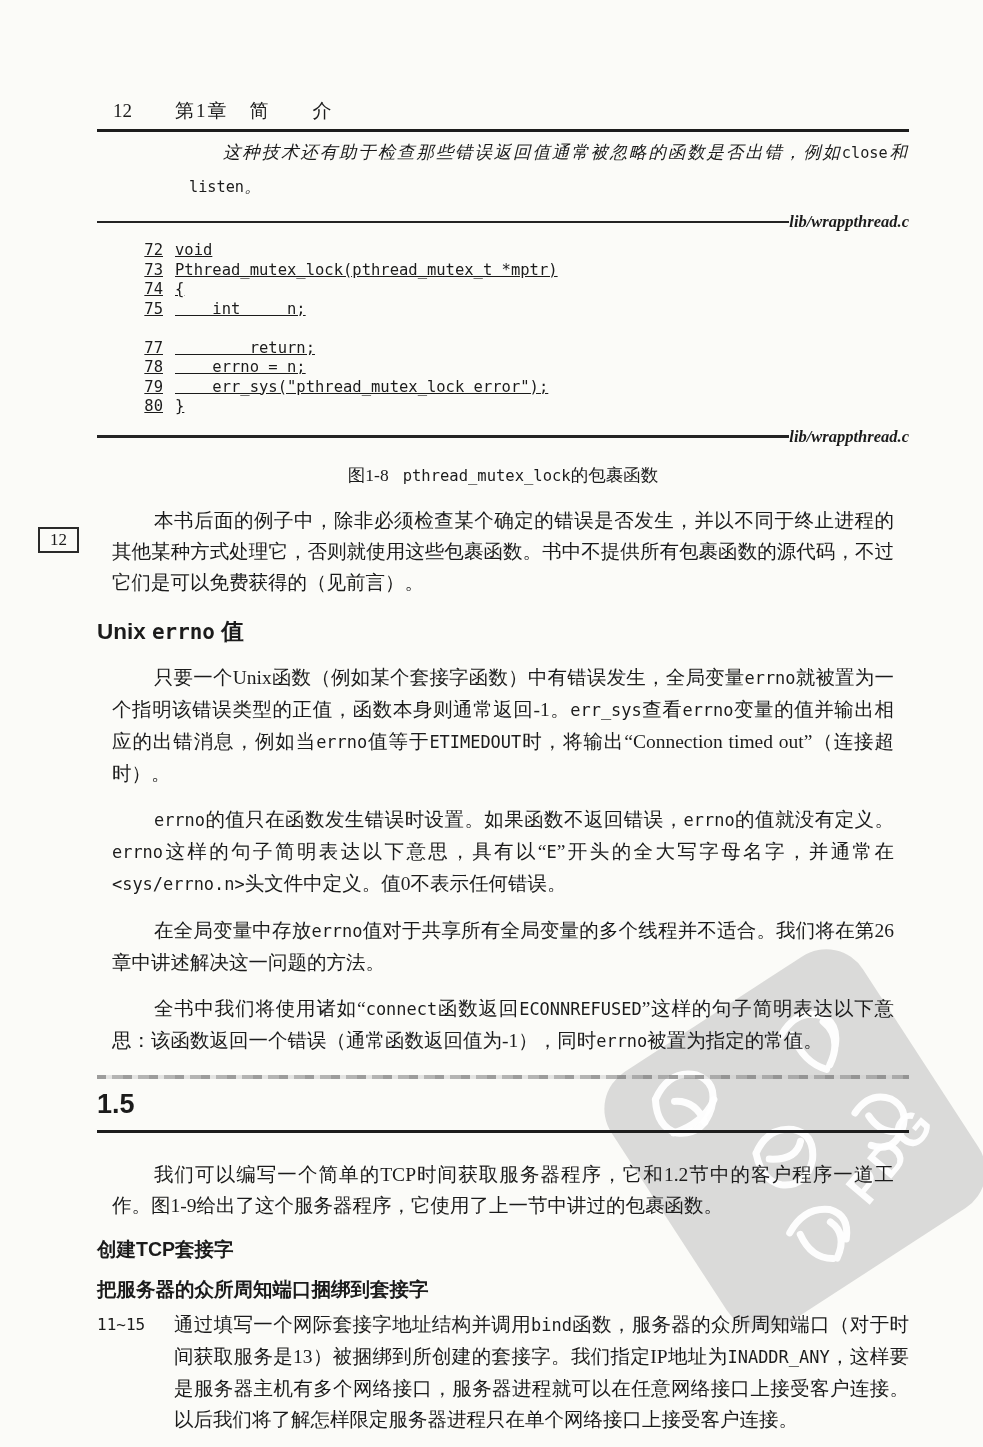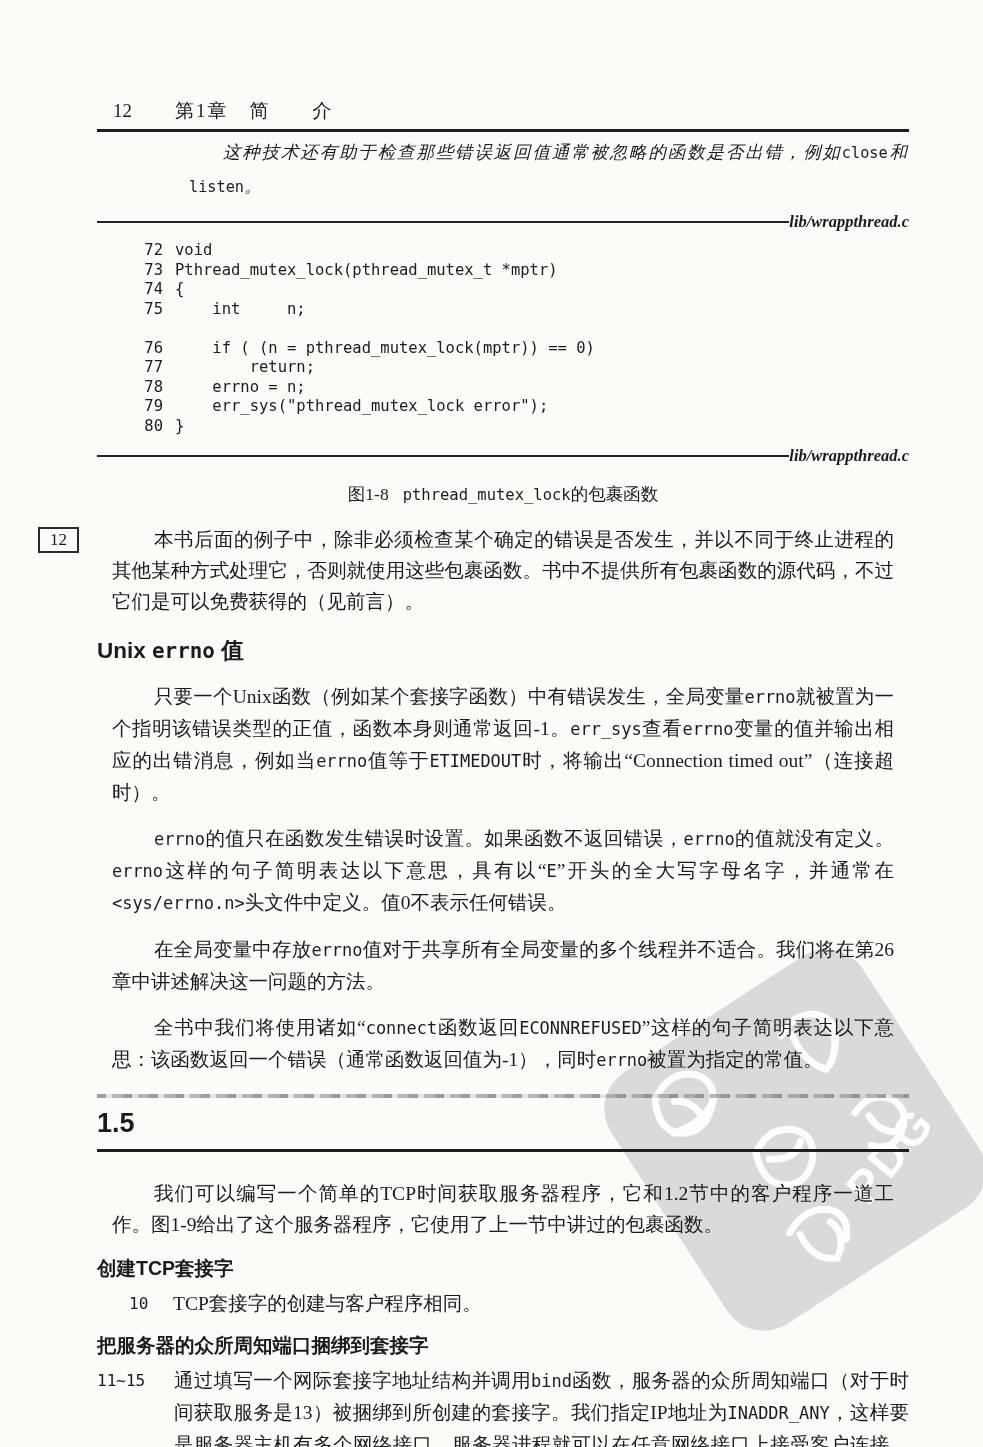--- a/index.html
+++ b/index.html
@@ -17,21 +17,21 @@
   .note{margin:4px 0 6px 92px;width:718px;font-style:italic;font-size:17.5px;
         line-height:33px;text-indent:34px;text-align:justify;}
   .note .c{font-style:normal;}
 
   
   .filerow{display:flex;align-items:center;margin-top:8px;}
   .filerow .line{flex:1;height:2.5px;background:#242424;}
   .filelabel{font-style:italic;font-weight:bold;font-size:16.5px;white-space:nowrap;}
 
   
-  .listing{padding:9px 0 2px 42px;}
+  .listing{padding:9px 0 2px 42px;text-decoration:underline;}
   .code-line{display:flex;font-family:"DejaVu Sans Mono","Liberation Mono",monospace;
              font-size:15.5px;line-height:19.5px;min-height:19.5px;}
   .lnum{width:24px;text-align:right;margin-right:12px;flex:none;}
   .ltext{white-space:pre;}
 
   
   .caption{text-align:center;font-size:17.5px;margin:16px 0 18px;}
   .caption .c{font-size:15.5px;}
   .caption .figno{margin-right:14px;}
 
@@ -127,24 +127,20 @@
         </div>
       <div class="code-line">
           <span class="lnum">75</span>
           <span class="ltext">    int     n;</span>
         </div>
       <div class="code-line">
           <span class="lnum"></span>
           <span class="ltext"></span>
         </div>
       <div class="code-line">
-          <span class="lnum">76</span>
-          <span class="ltext">    if ( (n = pthread_mutex_lock(mptr)) == 0)</span>
-        </div>
-      <div class="code-line">
           <span class="lnum">77</span>
           <span class="ltext">        return;</span>
         </div>
       <div class="code-line">
           <span class="lnum">78</span>
           <span class="ltext">    errno = n;</span>
         </div>
       <div class="code-line">
           <span class="lnum">79</span>
           <span class="ltext">    err_sys("pthread_mutex_lock error");</span>
@@ -180,24 +176,20 @@
 
     <div class="noise"></div>
     <h2 class="sec">
       <span class="secnum">1.5</span>
     </h2>
 
     <p class="body" style="margin-top:26px;">我们可以编写一个简单的TCP时间获取服务器程序，它和1.2节中的客户程序一道工作。图1-9给出了这个服务器程序，它使用了上一节中讲过的包裹函数。</p>
 
     <div class="sub">创建TCP套接字</div>
 
-    <div class="item item10">
-      <span class="ilabel">10</span>
-      <span class="itext">TCP套接字的创建与客户程序相同。</span>
-    </div>
 
     <div class="sub">把服务器的众所周知端口捆绑到套接字</div>
 
     <div class="item item1115">
       <span class="ilabel">11~15</span>
       <span class="itext"><span>通过填写一个网际套接字地址结构并调用</span><span class="c">bind</span><span>函数，服务器的众所周知端口（对于时间获取服务是13）被捆绑到所创建的套接字。我们指定IP地址为</span><span class="c">INADDR_ANY</span><span>，这样要是服务器主机有多个网络接口，服务器进程就可以在任意网络接口上接受客户连接。以后我们将了解怎样限定服务器进程只在单个网络接口上接受客户连接。</span></span>
     </div>
 
   </div>
 </div>

